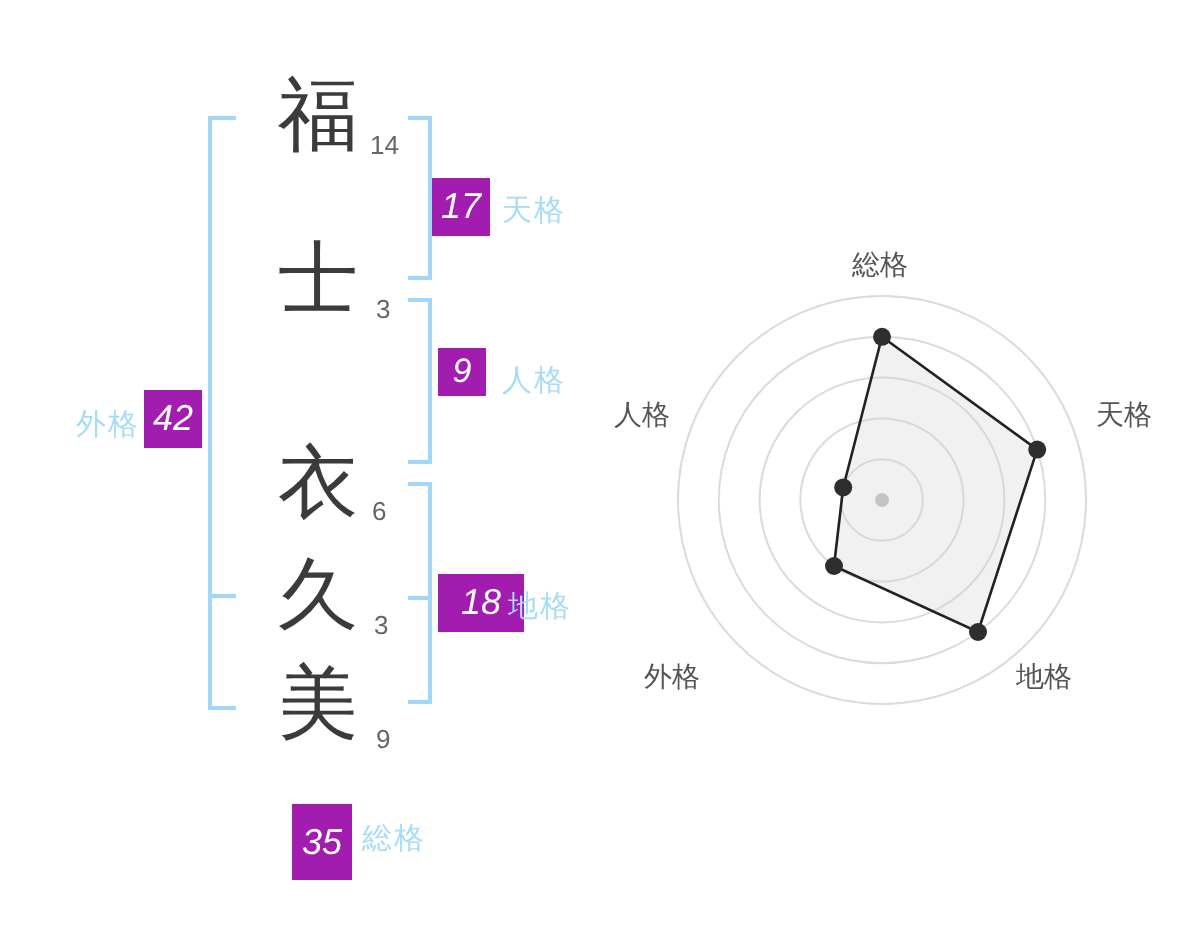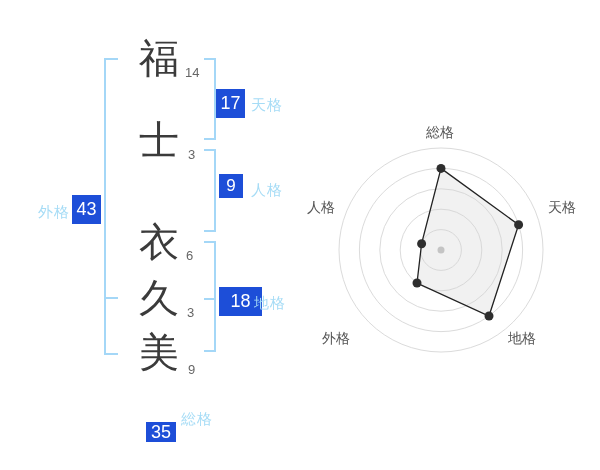--- a/index.html
+++ b/index.html
@@ -5,22 +5,22 @@
   html,body{margin:0;padding:0;background:#fff;}
   .page{position:relative;width:600px;height:470px;background:#ffffff;overflow:hidden;
         font-family:"Liberation Sans","DejaVu Sans",sans-serif;}
   
   .name-char{position:absolute;left:136px;width:46px;text-align:center;
              font-size:40px;line-height:46px;color:#3b3b3b;}
   .stroke-num{position:absolute;font-size:13px;color:#666;width:22px;}
   
   .comb{position:absolute;background:#a4d7f7;}
   
-  .badge{position:absolute;background:#1d4ed8;color:#ffffff;display:flex;
-         align-items:center;justify-content:center;font-size:18px;}
+  .badge{position:absolute;background:#a21caf;color:#ffffff;display:flex;
+         align-items:center;justify-content:center;font-size:18px;font-style:italic;}
   .kaku-label{position:absolute;font-size:15px;color:#a6dcf6;letter-spacing:1px;}
   .radar{position:absolute;left:295px;top:113px;}
 </style>
 </head>
 <body>
 
 <div class="page">
 
   <div class="name-char" style="top:35px">福</div>
   <div class="name-char" style="top:117px">士</div>
@@ -55,23 +55,23 @@
   <div class="badge" style="left:216px;top:89px;width:29px;height:29px">17</div>
   <div class="kaku-label" style="left:251px;top:96px">天格</div>
 
   <div class="badge" style="left:219px;top:174px;width:24px;height:24px;font-size:17px">9</div>
   <div class="kaku-label" style="left:251px;top:181px">人格</div>
 
   <div class="badge" style="left:219px;top:287px;width:43px;height:29px">18</div>
   <div class="kaku-label" style="left:254px;top:294px">地格</div>
 
   <div class="kaku-label" style="left:38px;top:203px">外格</div>
-  <div class="badge" style="left:72px;top:195px;width:29px;height:29px">43</div>
+  <div class="badge" style="left:72px;top:195px;width:29px;height:29px">42</div>
 
-  <div class="badge" style="left:146px;top:422px;width:30px;height:20px">35</div>
+  <div class="badge" style="left:146px;top:402px;width:30px;height:38px">35</div>
   <div class="kaku-label" style="left:181px;top:410px">総格</div>
 
   <svg class="radar" width="300" height="252" viewBox="0 0 300 252">
       <circle cx="146" cy="137" r="20.4" fill="none" stroke="#dbdbdb" stroke-width="1"></circle>
       <circle cx="146" cy="137" r="40.8" fill="none" stroke="#dbdbdb" stroke-width="1"></circle>
       <circle cx="146" cy="137" r="61.2" fill="none" stroke="#dbdbdb" stroke-width="1"></circle>
       <circle cx="146" cy="137" r="81.6" fill="none" stroke="#dbdbdb" stroke-width="1"></circle>
       <circle cx="146" cy="137" r="102.0" fill="none" stroke="#dbdbdb" stroke-width="1"></circle>
       <polygon points="146.0,55.4 223.6,111.8 194.0,203.0 122.0,170.0 126.6,130.7" fill="rgba(210,210,210,0.32)" stroke="#222" stroke-width="1.3"></polygon>
       <circle cx="146.0" cy="55.4" r="4.5" fill="#2e2e2e"></circle>

